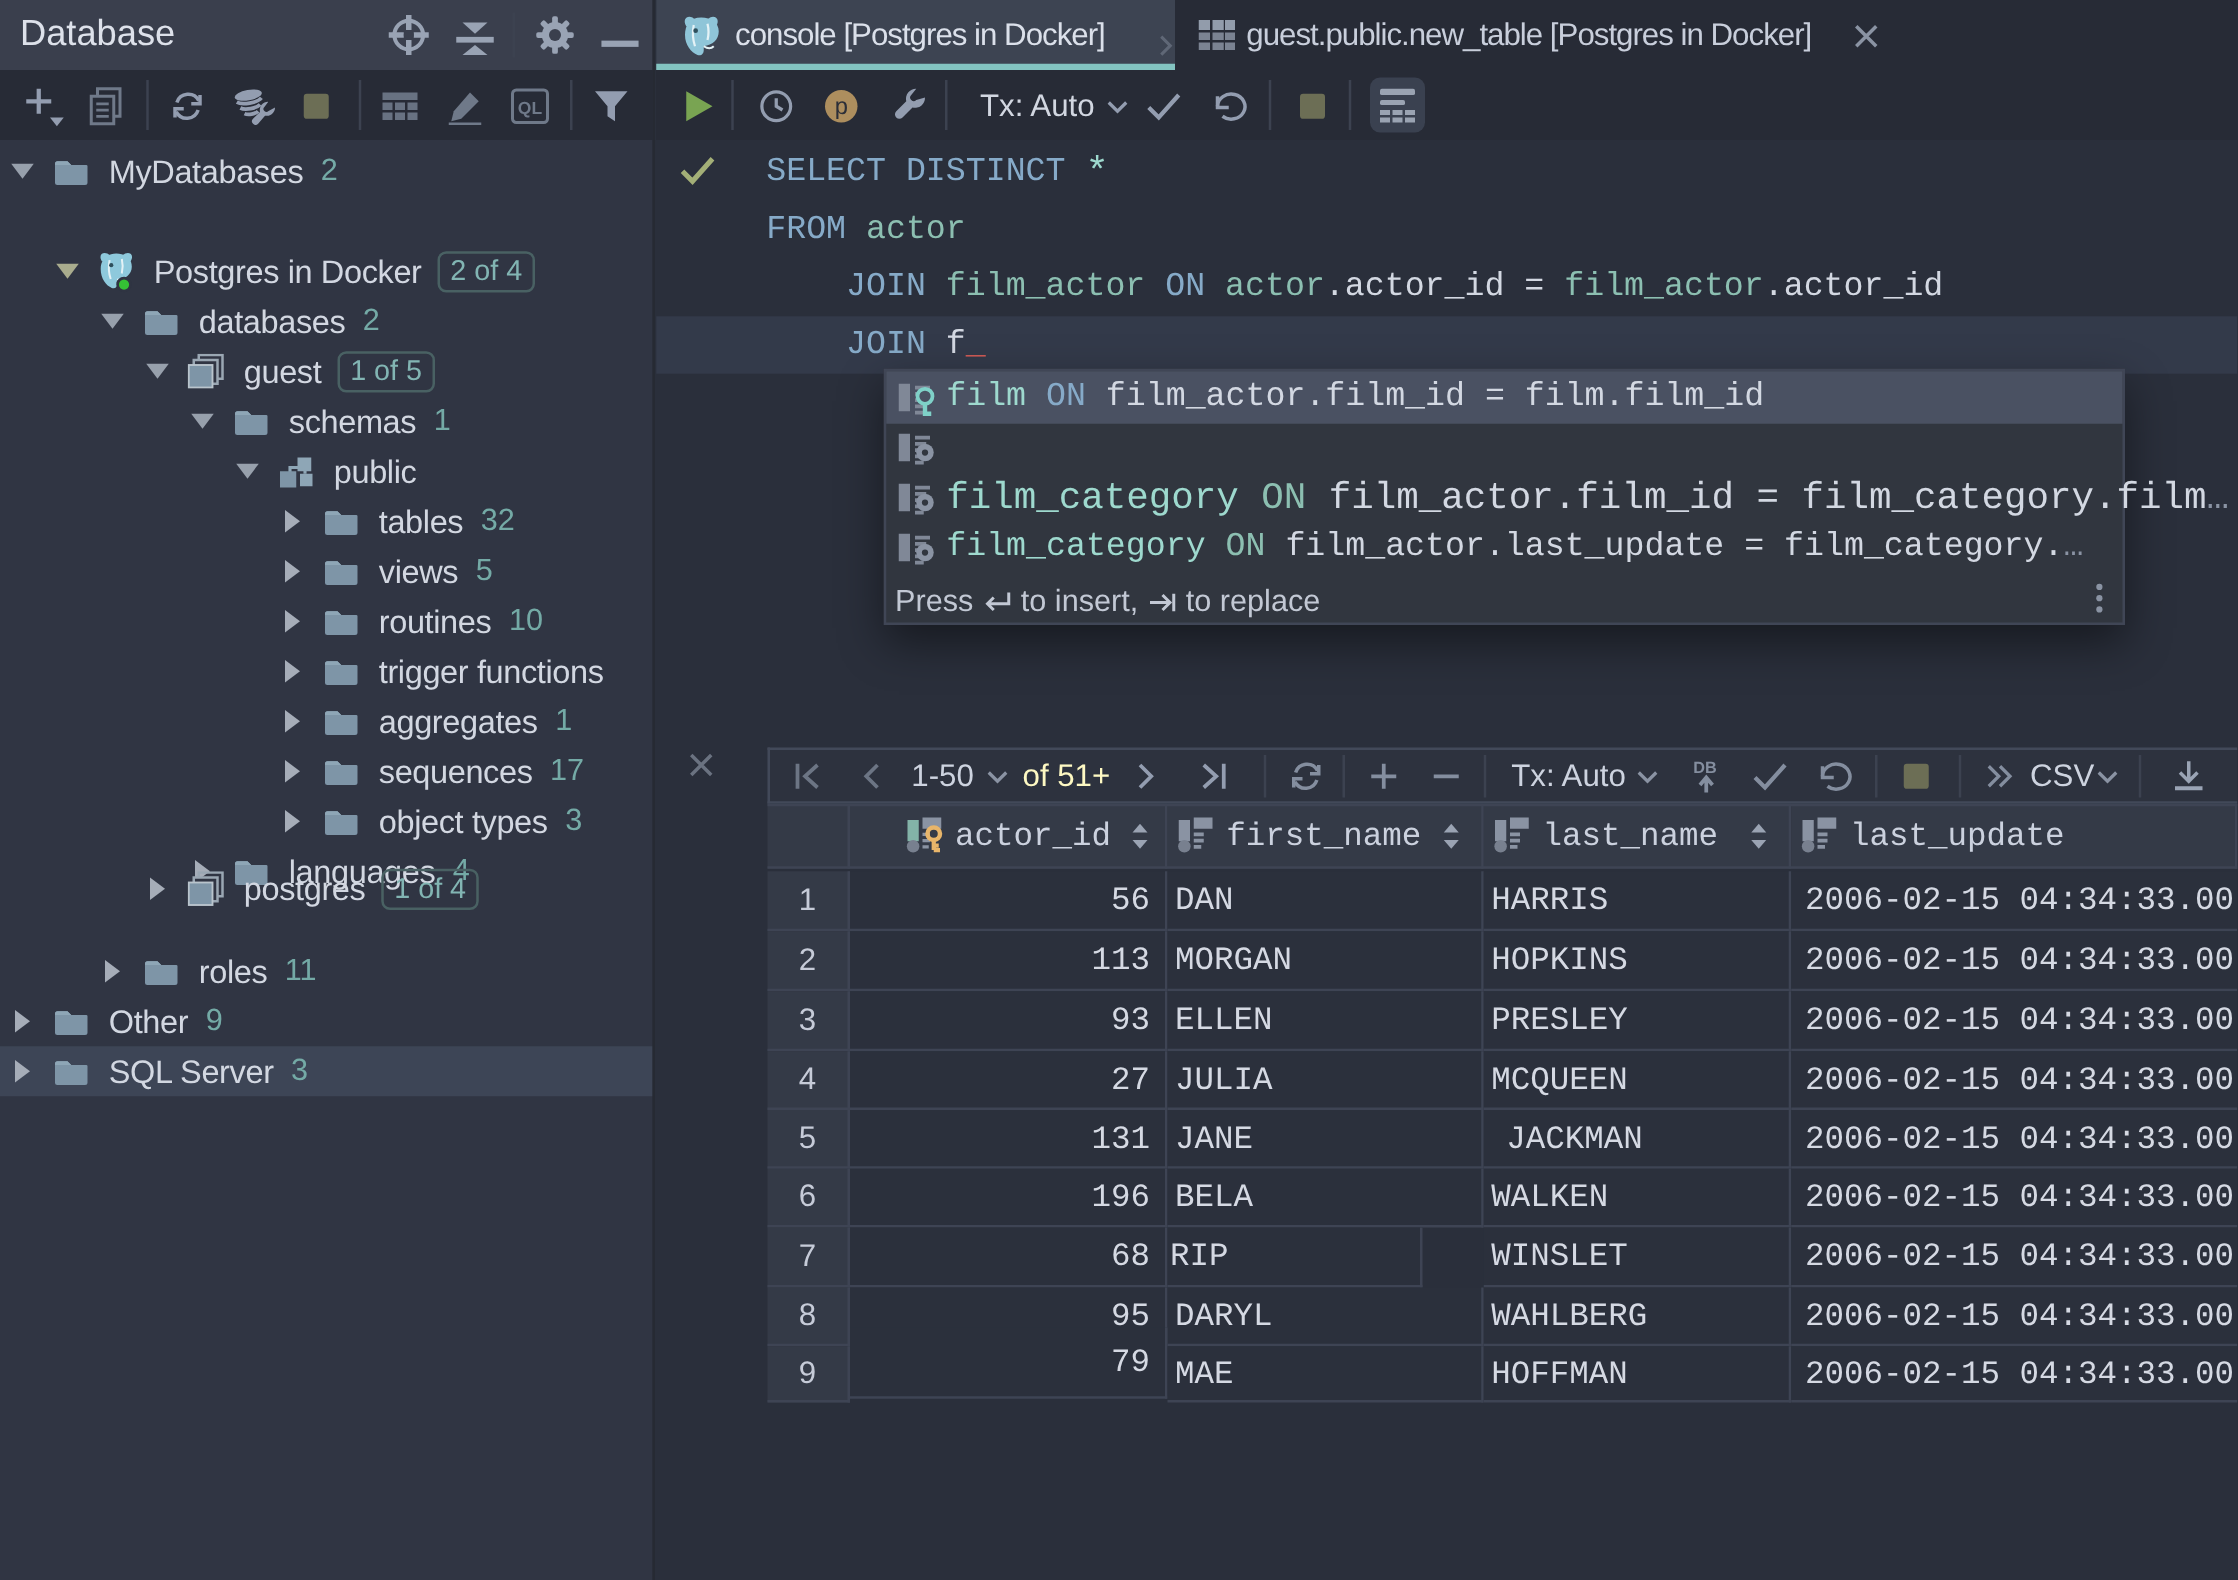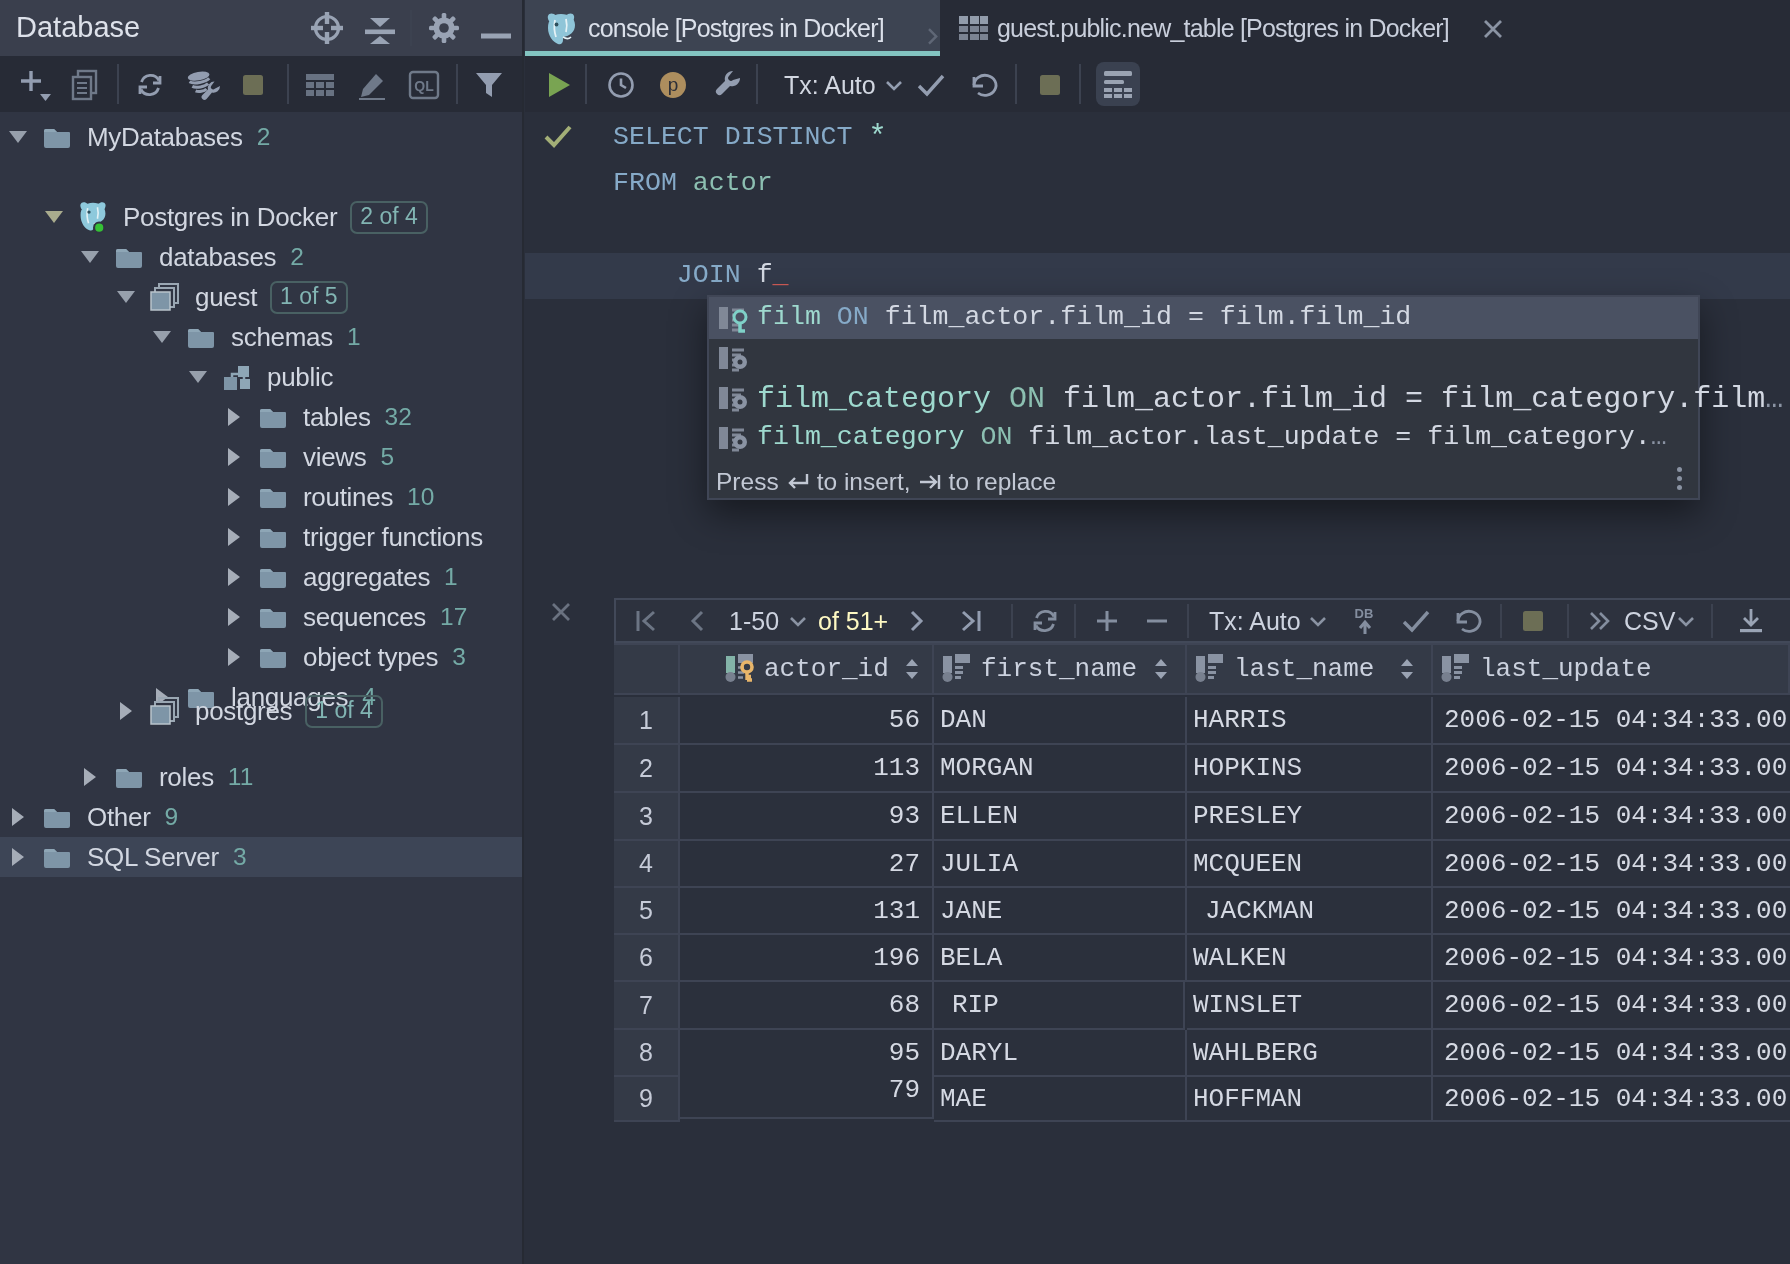--- a/index.html
+++ b/index.html
@@ -436,20 +436,21 @@
           <rect x="13" y="26" width="8" height="4"></rect>
           <rect x="23" y="26" width="8" height="4"></rect>
         </g>
       </svg></div>
 <div class="abs" style="left:525px;top:253px;width:1265px;height:46px;background:#333a4a"></div>
 <div class="abs" style="left:543px;top:123px"><svg width="30" height="26" viewBox="0 0 30 26" style="">
         <path d="M3 14 L11 22 L27 4" stroke="#a3af77" stroke-width="4" fill="none"></path>
       </svg></div>
 <div class="codeline" style="top:114px"><span class="kw">SELECT DISTINCT </span><span class="cyn" style="font-size:31px;vertical-align:-2px">*</span></div>
 <div class="codeline" style="top:160px"><span class="kw">FROM </span><span class="grn">actor</span></div>
+<div class="codeline" style="top:206px"><span class="wht">    </span><span class="kw">JOIN </span><span class="grn">film_actor </span><span class="kw">ON </span><span class="grn">actor</span><span class="wht">.actor_id = </span><span class="grn">film_actor</span><span class="wht">.actor_id</span></div>
 <div class="codeline" style="top:252px"><span class="wht">    </span><span class="kw">JOIN </span><span class="wht">f</span><span style="color:#ce5b56">_</span></div>
 <div class="abs" style="left:707px;top:295px;width:993px;height:205px;background:#31363f;border:2px solid #404656;box-shadow:0 14px 34px rgba(0,0,0,0.45)"></div>
 <div class="abs" style="left:709px;top:297px;width:989px;height:42px;background:#4a5162"></div>
 <div class="abs" style="left:718px;top:304px"><svg width="30" height="30" viewBox="0 0 30 30" style="">
         <rect x="1" y="3" width="9" height="22" fill="#808897"></rect>
         <path d="M14 6 h12 M14 11 h9 M14 16 h9 M14 21 h9 M14 26 h7" stroke="#808897" stroke-width="3"></path>
         <circle cx="22" cy="13" r="6" fill="#4a5162" stroke="#7fd1c8" stroke-width="3"></circle>
         <path d="M22 19 v8 h5" stroke="#7fd1c8" stroke-width="3.5" fill="none"></path>
       </svg></div>
 <div class="abs mono" style="left:757px;top:302px;font-size:26.6px;white-space:pre"><span class="cyn">film</span><span class="kw"> ON </span><span class="wht">film_actor.film_id = film.film_id</span></div>
@@ -634,21 +635,21 @@
 <div class="dcell" style="left:934px;top:888px;width:253px;height:47px;padding-left:6px">JANE</div>
 <div class="dcell" style="left:1187px;top:888px;width:246px;height:47px;padding-left:18px">JACKMAN</div>
 <div class="dcell" style="left:1433px;top:888px;width:357px;height:47px;padding-left:11px;border-right:none">2006-02-15 04:34:33.00</div>
 <div class="rnum" style="left:614px;top:935px;width:66px;height:47px">6</div>
 <div class="dcell" style="left:680px;top:935px;width:254px;height:47px;justify-content:flex-end;padding-right:12px">196</div>
 <div class="dcell" style="left:934px;top:935px;width:253px;height:47px;padding-left:6px">BELA</div>
 <div class="dcell" style="left:1187px;top:935px;width:246px;height:47px;padding-left:6px">WALKEN</div>
 <div class="dcell" style="left:1433px;top:935px;width:357px;height:47px;padding-left:11px;border-right:none">2006-02-15 04:34:33.00</div>
 <div class="rnum" style="left:614px;top:982px;width:66px;height:48px">7</div>
 <div class="dcell" style="left:680px;top:982px;width:254px;height:48px;justify-content:flex-end;padding-right:12px">68</div>
-<div class="dcell" style="left:934px;top:982px;width:251px;height:48px;padding-left:18px">RIP</div>
+<div class="dcell" style="left:934px;top:982px;width:204px;height:48px;padding-left:2px">RIP</div>
 <div class="dcell" style="left:1187px;top:982px;width:246px;height:48px;padding-left:6px">WINSLET</div>
 <div class="dcell" style="left:1433px;top:982px;width:357px;height:48px;padding-left:11px;border-right:none">2006-02-15 04:34:33.00</div>
 <div class="rnum" style="left:614px;top:1030px;width:66px;height:47px">8</div>
 <div class="dcell" style="left:680px;top:1030px;width:254px;height:47px;justify-content:flex-end;padding-right:12px">95</div>
 <div class="dcell" style="left:934px;top:1030px;width:253px;height:47px;padding-left:6px">DARYL</div>
 <div class="dcell" style="left:1187px;top:1030px;width:246px;height:47px;padding-left:6px">WAHLBERG</div>
 <div class="dcell" style="left:1433px;top:1030px;width:357px;height:47px;padding-left:11px;border-right:none">2006-02-15 04:34:33.00</div>
 <div class="rnum" style="left:614px;top:1077px;width:66px;height:45px">9</div>
 <div class="dcell" style="left:680px;top:1062px;width:254px;height:57px;justify-content:flex-end;padding-right:12px">79</div>
 <div class="dcell" style="left:934px;top:1077px;width:253px;height:45px;padding-left:6px">MAE</div>

